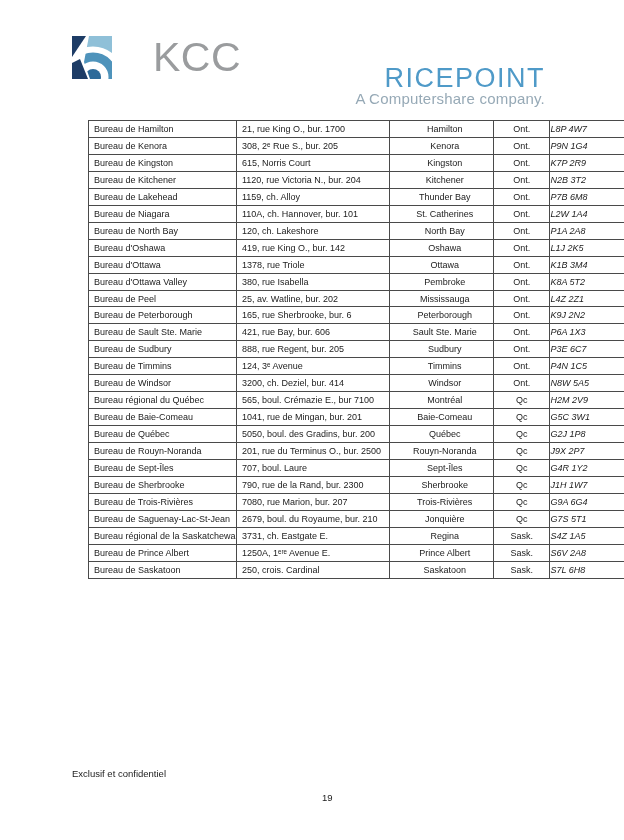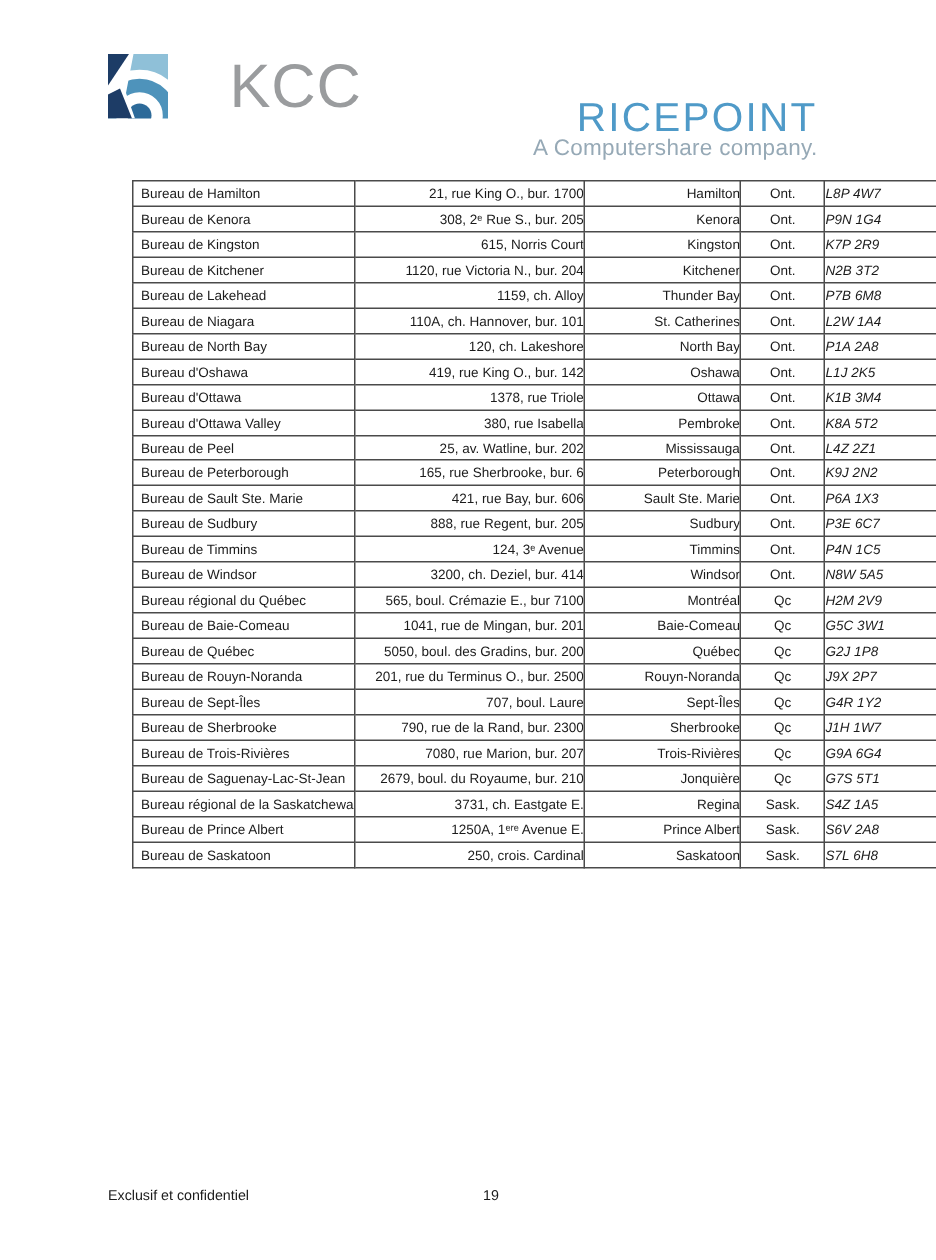--- a/index.html
+++ b/index.html
@@ -43,28 +43,28 @@
     border-collapse: collapse; table-layout: fixed; margin-left: 40px;
   }
   .office-table td {
     border: 1px solid #4a4a4a;
     font-size: 9px; line-height: 10px;
     vertical-align: middle;
     white-space: nowrap; overflow: hidden;
     color: #1b1b1b;
   }
   .office-table td.c0 { width: 145px; padding-left: 5px; text-align: left; }
-  .office-table td.c1 { width: 150px; padding-left: 5px; text-align: right; }
-  .office-table td.c2 { width: 102px; padding-left: 6px; text-align: right; }
+  .office-table td.c1 { width: 150px; padding-left: 5px; text-align: left; }
+  .office-table td.c2 { width: 102px; padding-left: 6px; text-align: center; }
   .office-table td.c3 { width: 55px;  text-align: center; }
   .office-table td.c4 { width: 75px;  text-align: left; font-style: italic; }
 
   
   .footer-confidential {
-    position: absolute; left: 72px; top: 792px;
+    position: absolute; left: 72px; top: 768px;
     font-size: 9.5px; color: #1b1b1b;
   }
   .footer-page-number {
     position: absolute; left: 322px; top: 792px;
     font-size: 9.5px; color: #1b1b1b;
   }
 </style>
 </head>
 <body>
 

